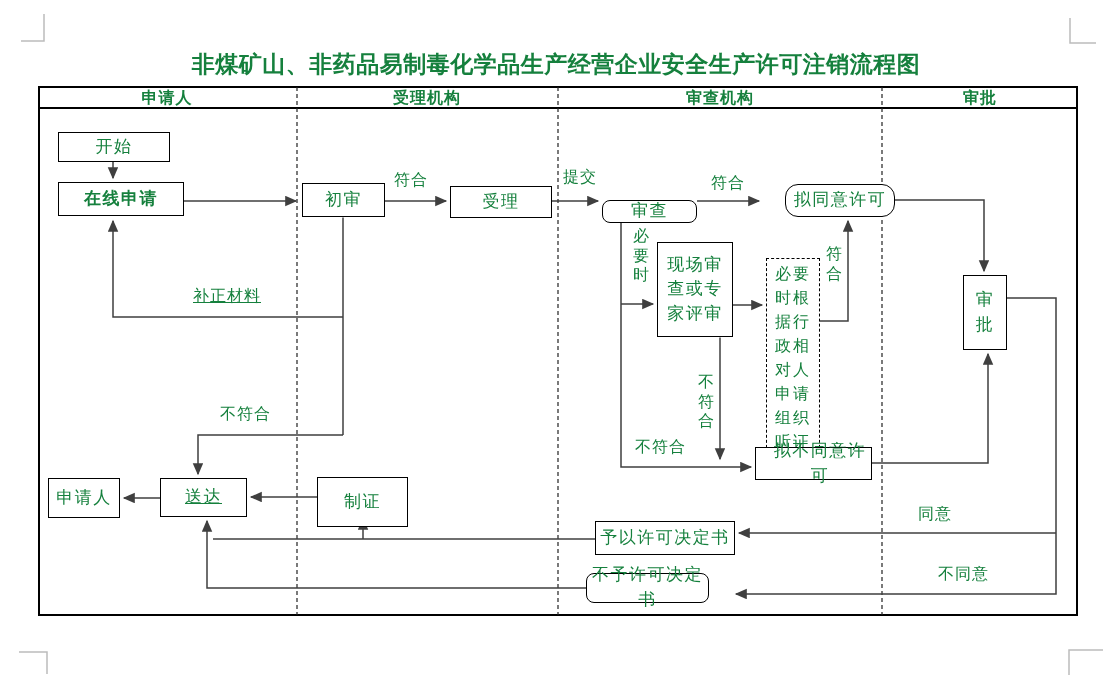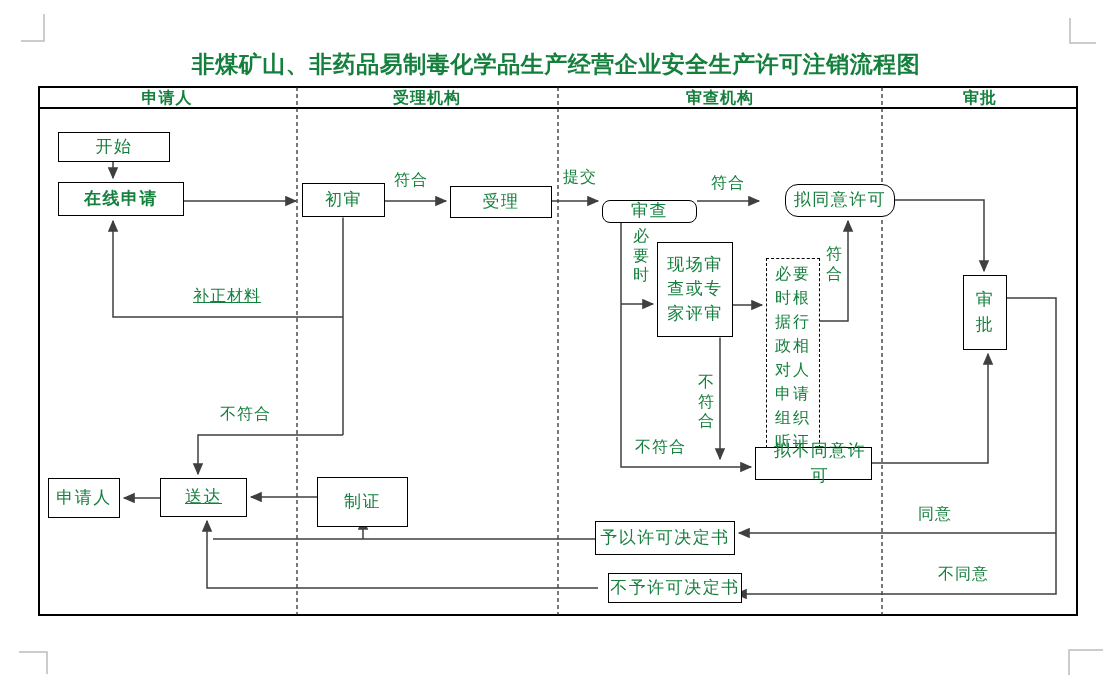--- a/index.html
+++ b/index.html
@@ -107,21 +107,21 @@
 申请
 组织
 听证</div>
       <div class="node" style="left: 963px; top: 275px; width: 44px; height: 75px;">审
 批</div>
       <div class="node" style="left: 755px; top: 447px; width: 117px; height: 33px; padding-left: 13px;">拟不同意许可</div>
       <div class="node" style="left: 48px; top: 478px; width: 72px; height: 40px;">申请人</div>
       <div class="node" style="left: 160px; top: 478px; width: 87px; height: 39px; text-decoration: underline;">送达</div>
       <div class="node" style="left: 317px; top: 477px; width: 91px; height: 50px;">制证</div>
       <div class="node" style="left: 595px; top: 521px; width: 140px; height: 34px;">予以许可决定书</div>
-      <div class="node" style="left: 608px; top: 573px; width: 134px; height: 30px;">不予许可决定书</div>
+      <div class="node" style="left: 586px; top: 573px; width: 123px; height: 30px; border-radius: 8px;">不予许可决定书</div>
     </div>
   <div>
       <div class="edge-label" style="left: 394px; top: 170px;">符合</div>
       <div class="edge-label" style="left: 563px; top: 167px;">提交</div>
       <div class="edge-label" style="left: 711px; top: 173px;">符合</div>
       <div class="edge-label" style="left: 193px; top: 286px; text-decoration: underline;">补正材料</div>
       <div class="edge-label" style="left: 220px; top: 404px;">不符合</div>
       <div class="edge-label" style="left: 633px; top: 226px;">必
 要
 时</div>

